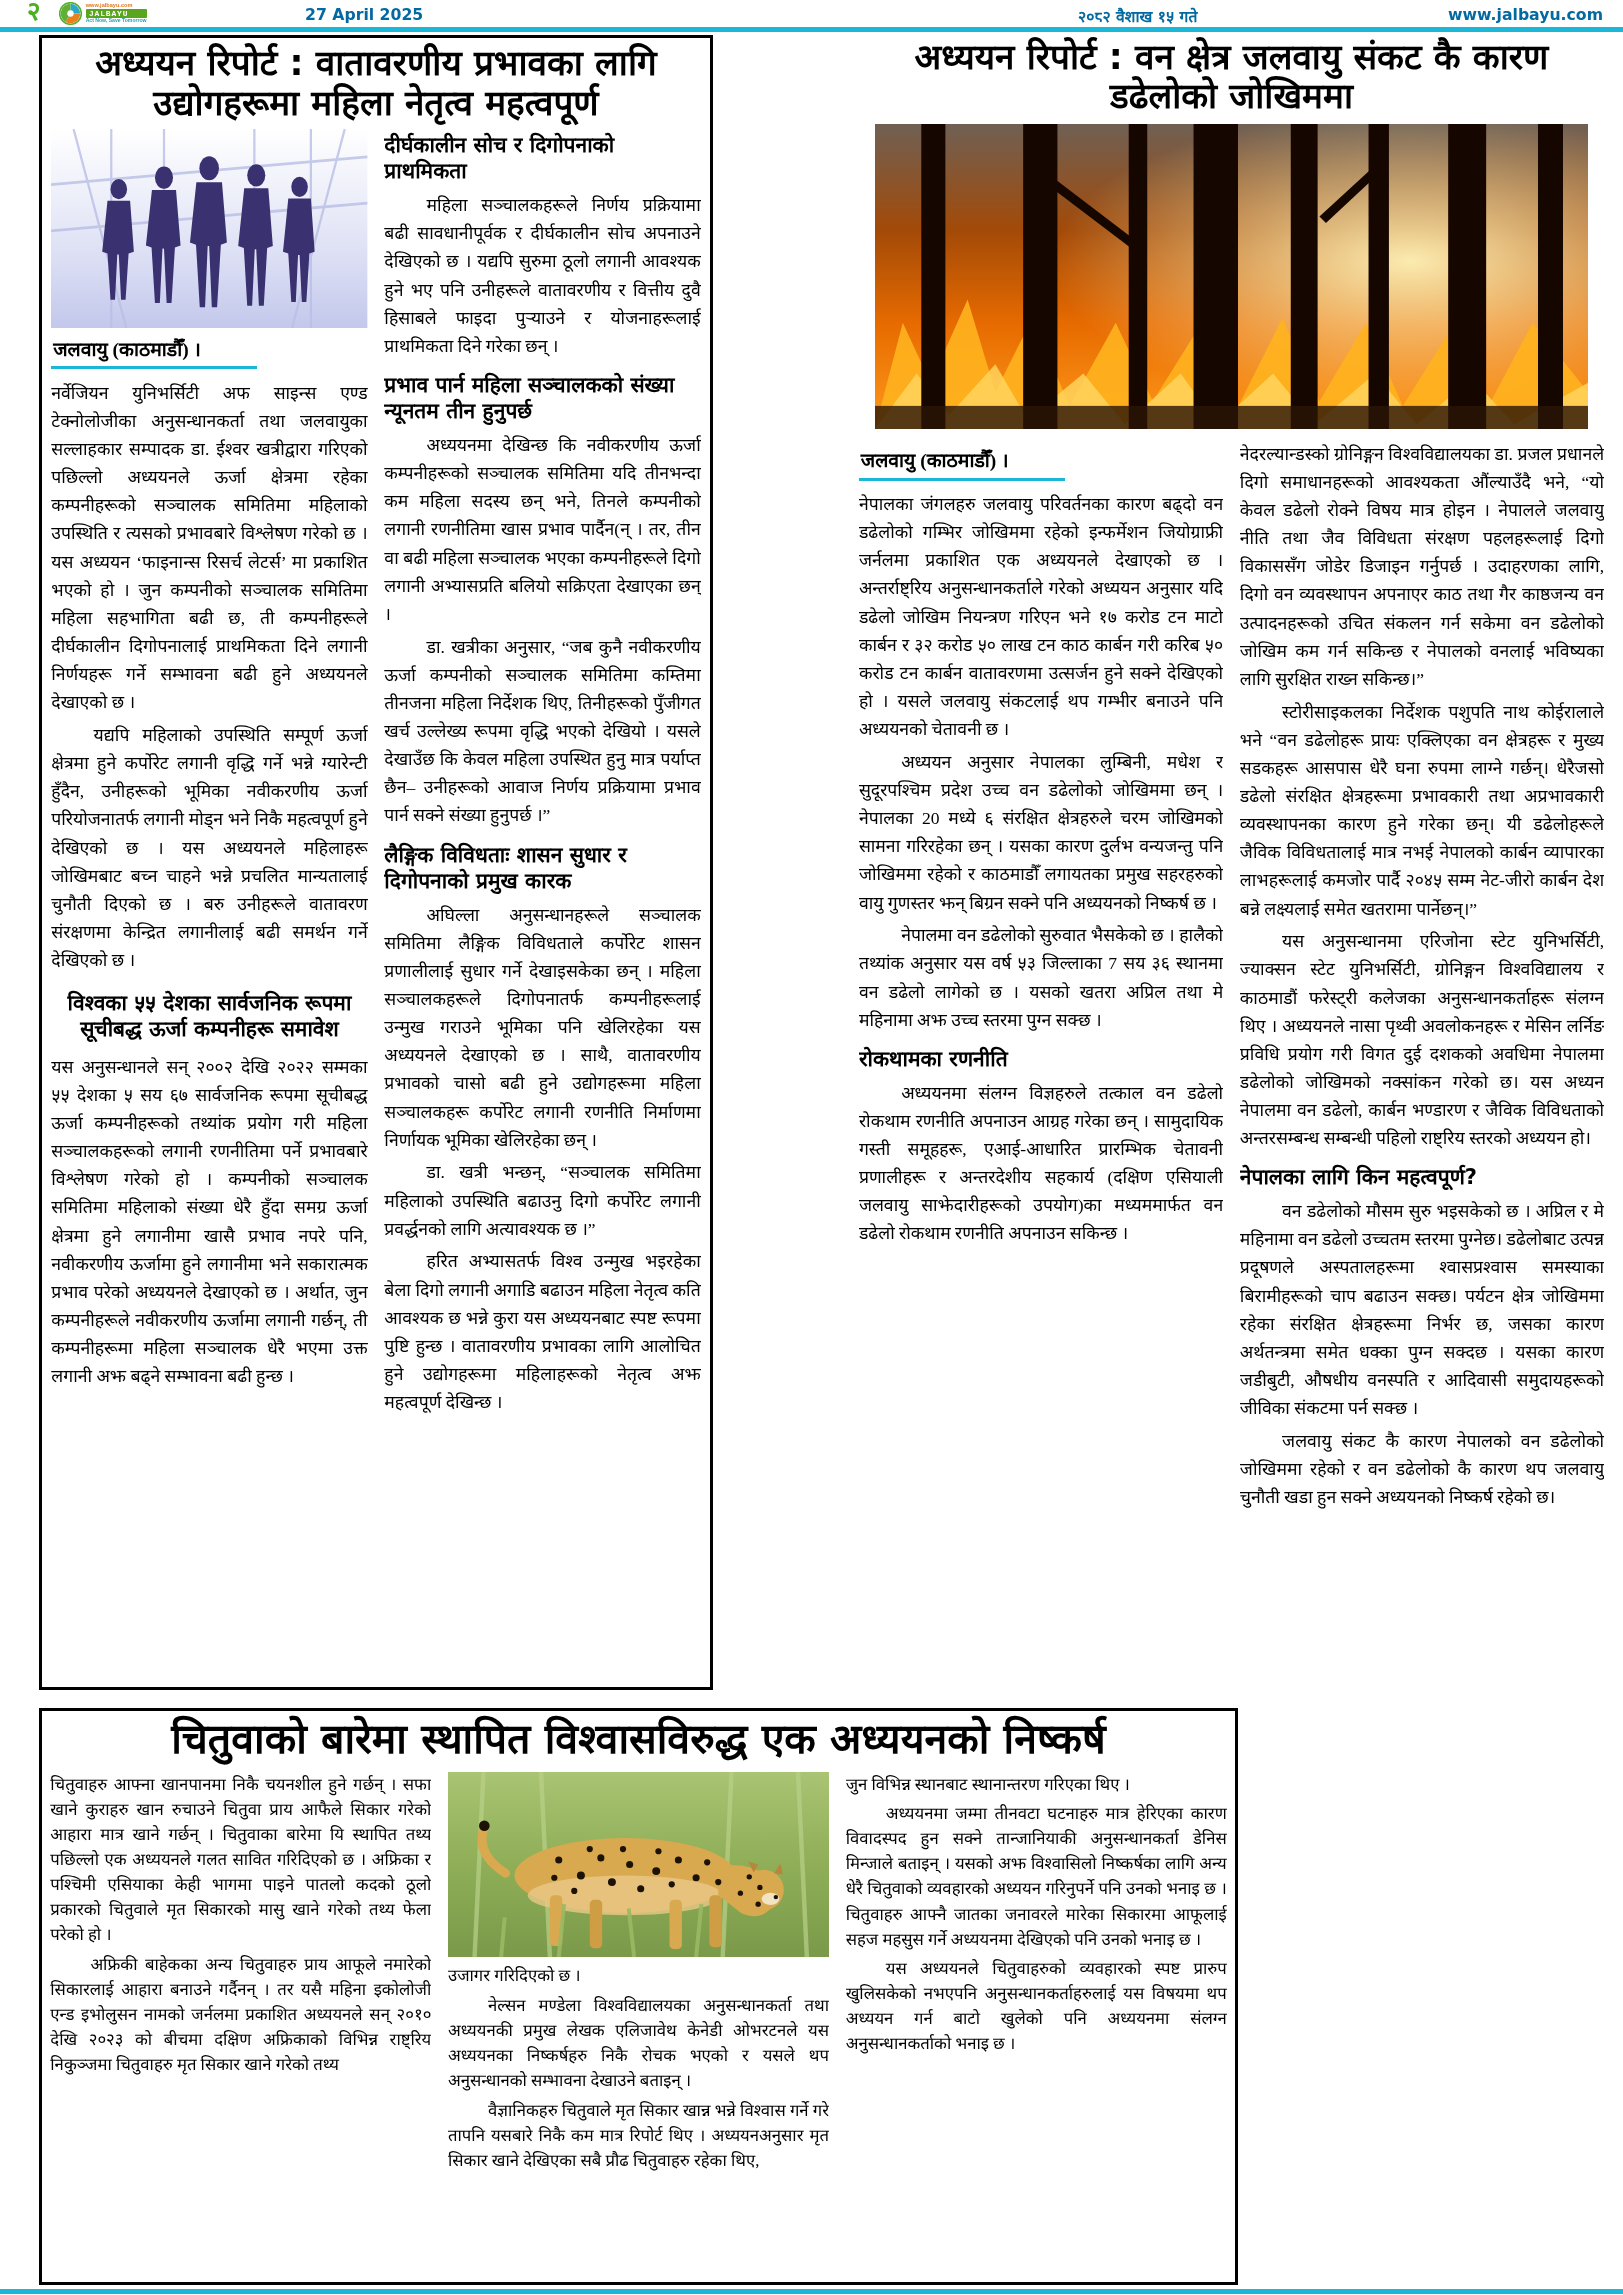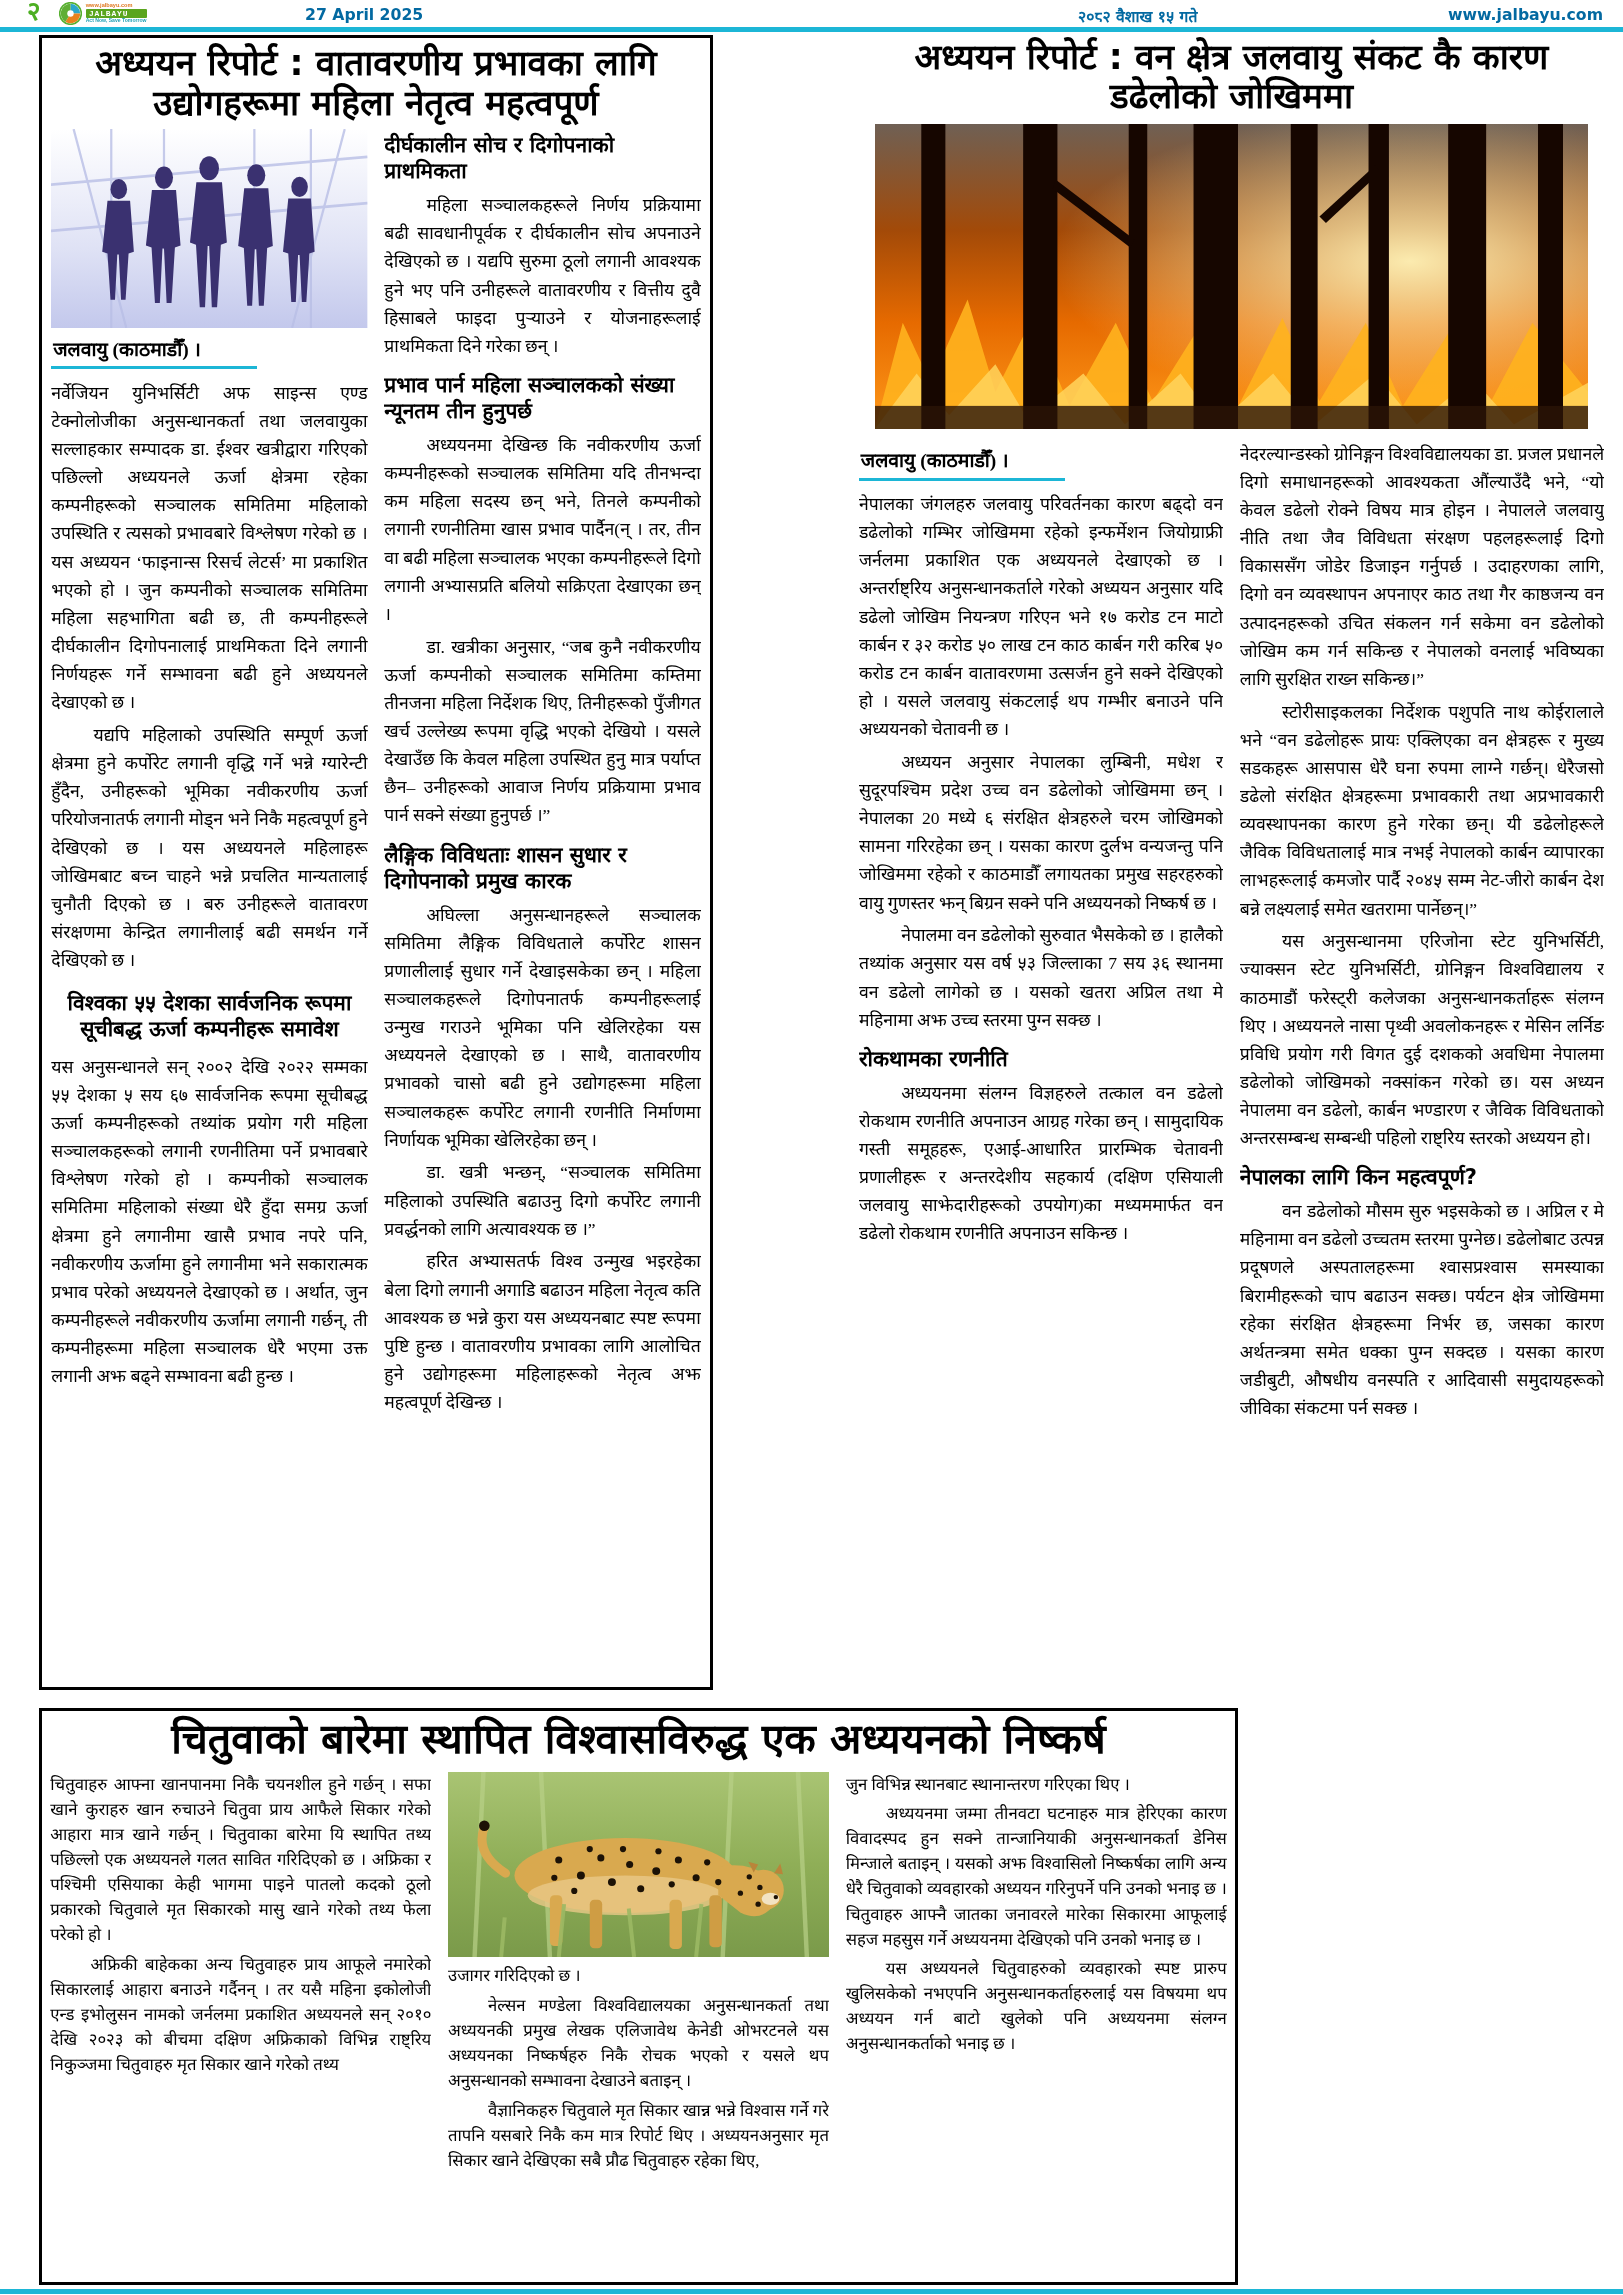--- a/index.html
+++ b/index.html
@@ -217,20 +217,21 @@
         <p class="body ind">नेपालमा वन डढेलोको सुरुवात भैसकेको छ । हालैको तथ्यांक अनुसार यस वर्ष ५३ जिल्लाका 7 सय ३६ स्थानमा वन डढेलो लागेको छ । यसको खतरा अप्रिल तथा मे महिनामा अझ उच्च स्तरमा पुग्न सक्छ ।</p>
         <h3 class="sub">रोकथामका रणनीति</h3>
         <p class="body ind">अध्ययनमा संलग्न विज्ञहरुले तत्काल वन डढेलो रोकथाम रणनीति अपनाउन आग्रह गरेका छन् । सामुदायिक गस्ती समूहहरू, एआई-आधारित प्रारम्भिक चेतावनी प्रणालीहरू र अन्तरदेशीय सहकार्य (दक्षिण एसियाली जलवायु साझेदारीहरूको उपयोग)का मध्यममार्फत वन डढेलो रोकथाम रणनीति अपनाउन सकिन्छ ।</p>
       </div>
       <div class="col col-b">
         <p class="body">नेदरल्यान्डस्को ग्रोनिङ्गन विश्वविद्यालयका डा. प्रजल प्रधानले दिगो समाधानहरूको आवश्यकता औंल्याउँदै भने, “यो केवल डढेलो रोक्ने विषय मात्र होइन । नेपालले जलवायु नीति तथा जैव विविधता संरक्षण पहलहरूलाई दिगो विकाससँग जोडेर डिजाइन गर्नुपर्छ । उदाहरणका लागि, दिगो वन व्यवस्थापन अपनाएर काठ तथा गैर काष्ठजन्य वन उत्पादनहरूको उचित संकलन गर्न सकेमा वन डढेलोको जोखिम कम गर्न सकिन्छ र नेपालको वनलाई भविष्यका लागि सुरक्षित राख्न सकिन्छ।”</p>
         <p class="body ind">स्टोरीसाइकलका निर्देशक पशुपति नाथ कोईरालाले भने “वन डढेलोहरू प्रायः एक्लिएका वन क्षेत्रहरू र मुख्य सडकहरू आसपास धेरै घना रुपमा लाग्ने गर्छन्। धेरैजसो डढेलो संरक्षित क्षेत्रहरूमा प्रभावकारी तथा अप्रभावकारी व्यवस्थापनका कारण हुने गरेका छन्। यी डढेलोहरूले जैविक विविधतालाई मात्र नभई नेपालको कार्बन व्यापारका लाभहरूलाई कमजोर पार्दै २०४५ सम्म नेट-जीरो कार्बन देश बन्ने लक्ष्यलाई समेत खतरामा पार्नेछन्।”</p>
         <p class="body ind">यस अनुसन्धानमा एरिजोना स्टेट युनिभर्सिटी, ज्याक्सन स्टेट युनिभर्सिटी, ग्रोनिङ्गन विश्वविद्यालय र काठमाडौं फरेस्ट्री कलेजका अनुसन्धानकर्ताहरू संलग्न थिए । अध्ययनले नासा पृथ्वी अवलोकनहरू र मेसिन लर्निङ प्रविधि प्रयोग गरी विगत दुई दशकको अवधिमा नेपालमा डढेलोको जोखिमको नक्सांकन गरेको छ। यस अध्यन नेपालमा वन डढेलो, कार्बन भण्डारण र जैविक विविधताको अन्तरसम्बन्ध सम्बन्धी पहिलो राष्ट्रिय स्तरको अध्ययन हो।</p>
         <h3 class="sub">नेपालका लागि किन महत्वपूर्ण?</h3>
         <p class="body ind">वन डढेलोको मौसम सुरु भइसकेको छ । अप्रिल र मे महिनामा वन डढेलो उच्चतम स्तरमा पुग्नेछ। डढेलोबाट उत्पन्न प्रदूषणले अस्पतालहरूमा श्वासप्रश्वास समस्याका बिरामीहरूको चाप बढाउन सक्छ। पर्यटन क्षेत्र जोखिममा रहेका संरक्षित क्षेत्रहरूमा निर्भर छ, जसका कारण अर्थतन्त्रमा समेत धक्का पुग्न सक्दछ । यसका कारण जडीबुटी, औषधीय वनस्पति र आदिवासी समुदायहरूको जीविका संकटमा पर्न सक्छ ।</p>
+        <p class="body ind">जलवायु संकट कै कारण नेपालको वन डढेलोको जोखिममा रहेको र वन डढेलोको कै कारण थप जलवायु चुनौती खडा हुन सक्ने अध्ययनको निष्कर्ष रहेको छ।</p>
       </div>
     </div>
   </section>
 
   <section class="box-leopard">
     <h2 class="art-headline">चितुवाको बारेमा स्थापित विश्वासविरुद्ध एक अध्ययनको निष्कर्ष</h2>
     <div class="cols">
       <div class="col">
         <p class="body">चितुवाहरु आफ्ना खानपानमा निकै चयनशील हुने गर्छन् । सफा खाने कुराहरु खान रुचाउने चितुवा प्राय आफैले सिकार गरेको आहारा मात्र खाने गर्छन् । चितुवाका बारेमा यि स्थापित तथ्य पछिल्लो एक अध्ययनले गलत सावित गरिदिएको छ । अफ्रिका र पश्चिमी एसियाका केही भागमा पाइने पातलो कदको ठूलो प्रकारको चितुवाले मृत सिकारको मासु खाने गरेको तथ्य फेला परेको हो ।</p>
         <p class="body ind">अफ्रिकी बाहेकका अन्य चितुवाहरु प्राय आफूले नमारेको सिकारलाई आहारा बनाउने गर्दैनन् । तर यसै महिना इकोलोजी एन्ड इभोलुसन नामको जर्नलमा प्रकाशित अध्ययनले सन् २०१० देखि २०२३ को बीचमा दक्षिण अफ्रिकाको विभिन्न राष्ट्रिय निकुञ्जमा चितुवाहरु मृत सिकार खाने गरेको तथ्य</p>

